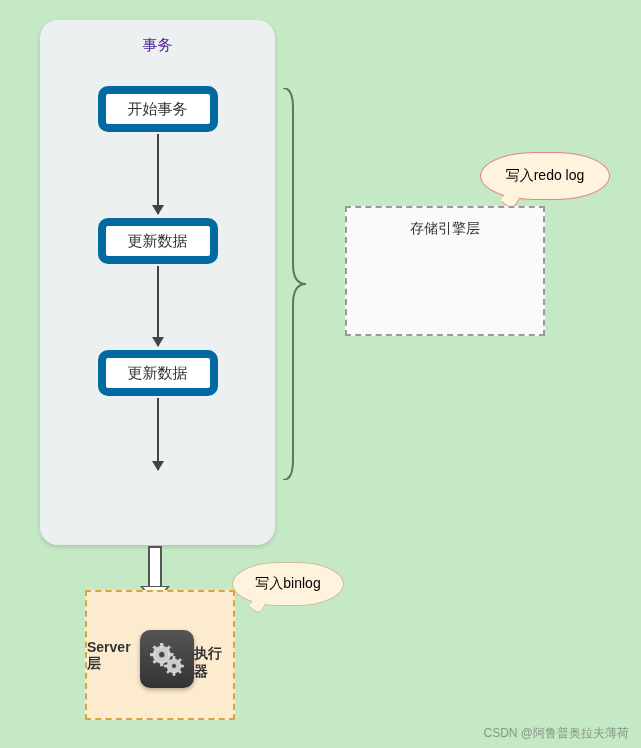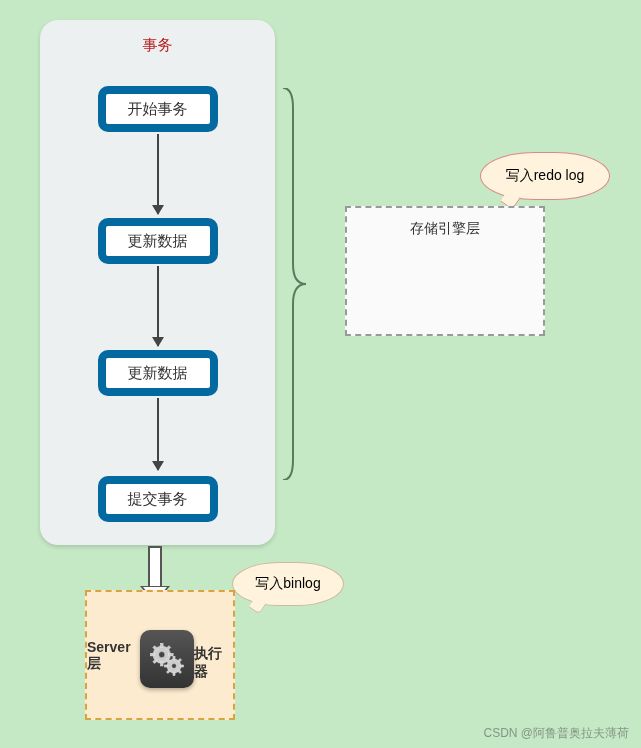--- a/index.html
+++ b/index.html
@@ -20,21 +20,21 @@
       background: #ecf0f1;
       border-radius: 18px;
       box-shadow: 0 2px 4px rgba(0,0,0,0.15);
     }
     .transaction-title {
       position: absolute;
       top: 16px;
       left: 50%;
       transform: translateX(-50%);
       font-size: 15px;
-      color: #b91c1c;
+      color: #4c1d95;
     }
     .step-box {
       position: absolute;
       width: 120px;
       height: 46px;
       background: #fff;
       border: 8px solid #0369a1;
       border-radius: 10px;
       display: flex;
       align-items: center;
@@ -281,21 +281,20 @@
 
   <div class="step-box step1">开始事务</div>
   <div class="arrow-down a1"></div>
 
   <div class="step-box step2">更新数据</div>
   <div class="arrow-down a2"></div>
 
   <div class="step-box step3">更新数据</div>
   <div class="arrow-down a3"></div>
 
-  <div class="step-box step4">提交事务</div>
 </div>
 
 <div class="brace">
   <svg viewBox="0 0 30 392">
     <path d="M 5 0 Q 15 0 15 20 L 15 176 Q 15 196 28 196 Q 15 196 15 216 L 15 372 Q 15 392 5 392" fill="none" stroke="#5a7a5a" stroke-width="2"></path>
   </svg>
 </div>
 
 <div class="callout callout-redo">
   <span>写入redo log</span>

